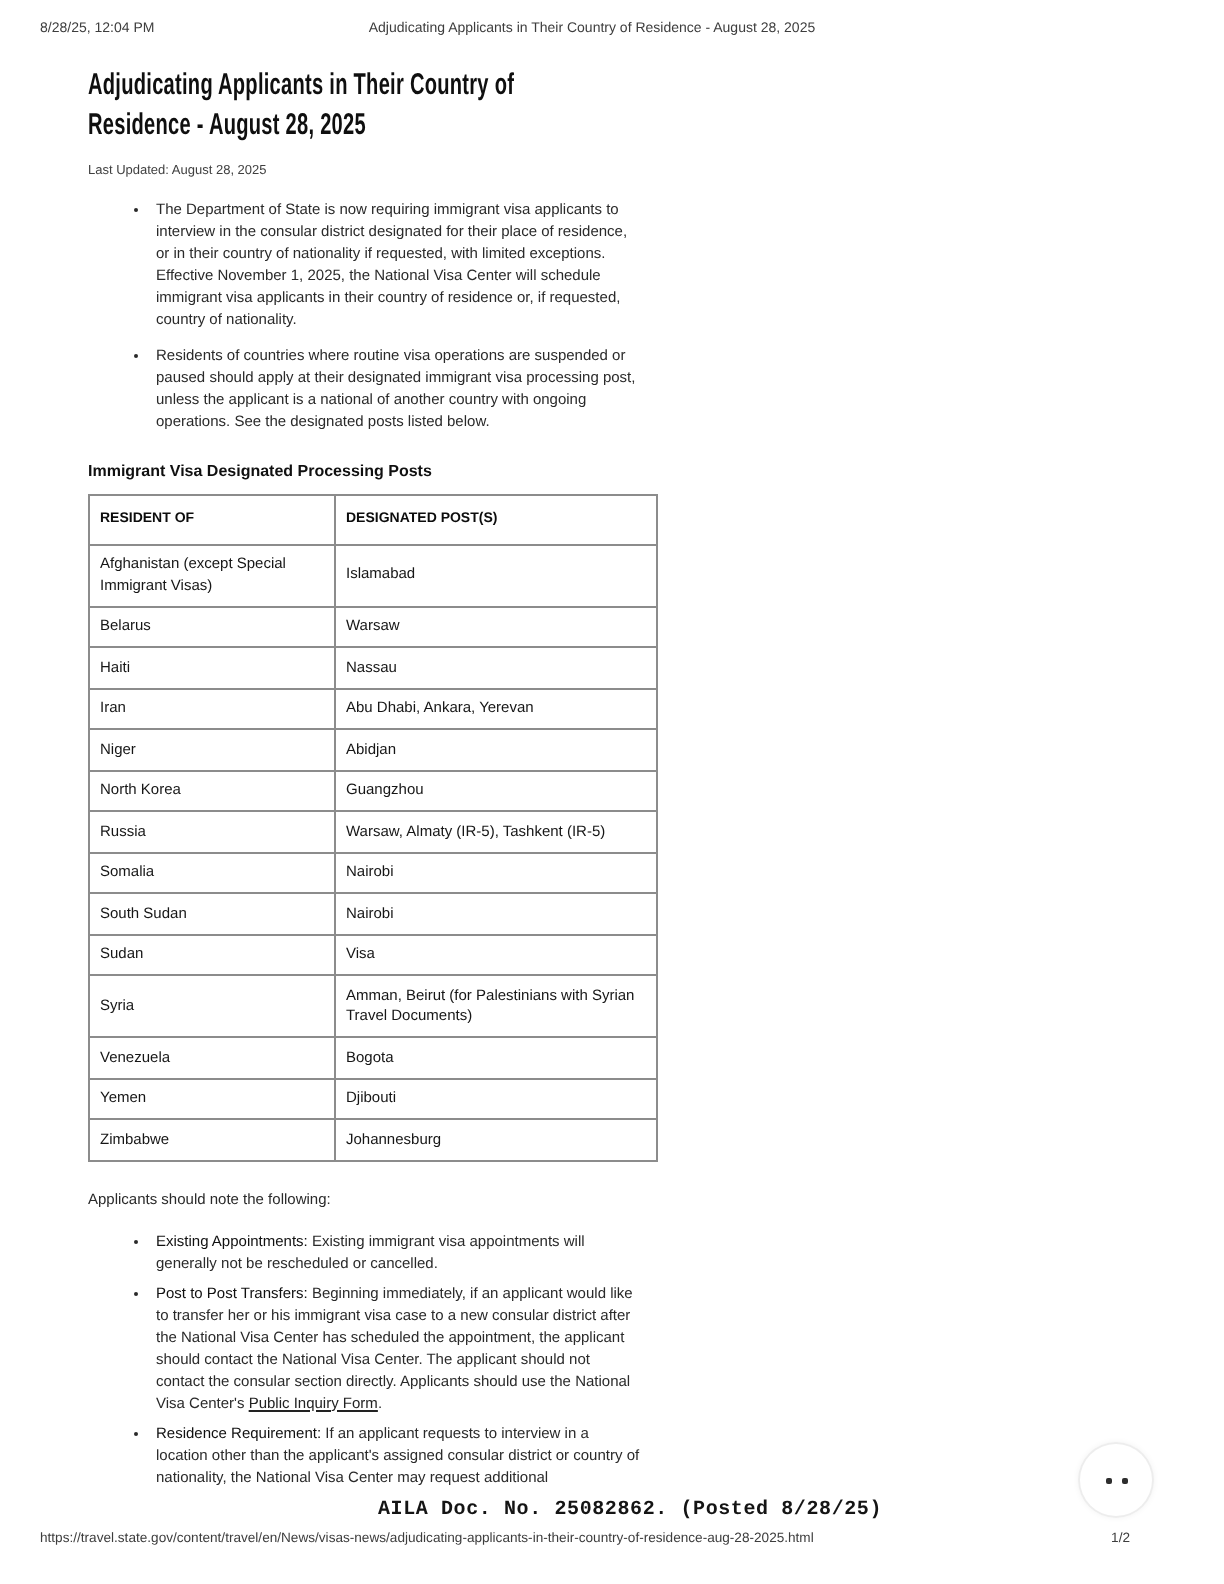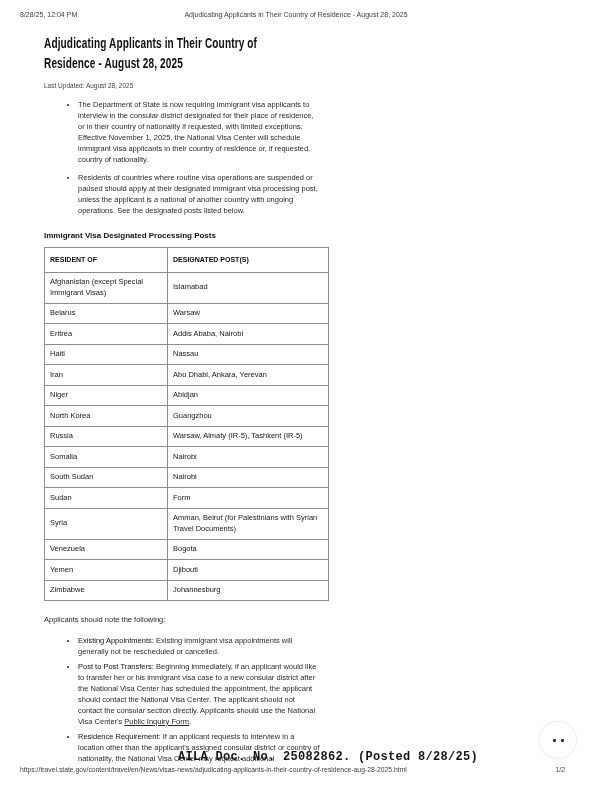--- a/index.html
+++ b/index.html
@@ -28,22 +28,22 @@
     text-align:left; vertical-align:middle; color:#161616; word-wrap:break-word;
   }
   table.posts th { font-size:7px; padding:6.5px 5px; font-weight:bold; color:#0c0c0c; }
   .note-intro { margin:13px 0 10px 0; font-size:7.5px; line-height:11px; color:#2a2a2a; }
   ul.notes { margin-top:9px; }
   ul.notes li { margin-bottom:4px; }
   ul.notes strong { font-weight:normal; color:#101010; }
   a.inline-link { color:#222222; text-decoration:underline; cursor:pointer; }
   
   .stamp {
-    position:absolute; left:178px; top:750px; white-space:nowrap;
-    font-family:"Liberation Mono", monospace; font-weight:bold; font-size:12px;
+    position:absolute; left:189px; top:750px; white-space:nowrap;
+    font-family:"Liberation Mono", monospace; font-weight:bold; font-size:10px;
     letter-spacing:0.3px; color:#141414;
   }
   
   .widget {
     position:absolute; left:539px; top:721px; width:36px; height:36px; border-radius:50%;
     border:1px solid rgba(0,0,0,0.07); background:rgba(255,255,255,0.85);
     box-shadow:0 0 3px rgba(0,0,0,0.05);
     display:flex; align-items:center; justify-content:center; gap:5px;
   }
   .widget .dot { width:3px; height:3px; background:#2e2e2e; border-radius:1px; }
@@ -87,24 +87,20 @@
       <tbody>
           <tr>
             <td>Afghanistan (except Special Immigrant Visas)</td>
             <td>Islamabad</td>
           </tr>
           <tr>
             <td>Belarus</td>
             <td>Warsaw</td>
           </tr>
           <tr>
-            <td>Eritrea</td>
-            <td>Addis Ababa, Nairobi</td>
-          </tr>
-          <tr>
             <td>Haiti</td>
             <td>Nassau</td>
           </tr>
           <tr>
             <td>Iran</td>
             <td>Abu Dhabi, Ankara, Yerevan</td>
           </tr>
           <tr>
             <td>Niger</td>
             <td>Abidjan</td>
@@ -120,21 +116,21 @@
           <tr>
             <td>Somalia</td>
             <td>Nairobi</td>
           </tr>
           <tr>
             <td>South Sudan</td>
             <td>Nairobi</td>
           </tr>
           <tr>
             <td>Sudan</td>
-            <td>Form</td>
+            <td>Visa</td>
           </tr>
           <tr>
             <td>Syria</td>
             <td>Amman, Beirut (for Palestinians with Syrian Travel Documents)</td>
           </tr>
           <tr>
             <td>Venezuela</td>
             <td>Bogota</td>
           </tr>
           <tr>

